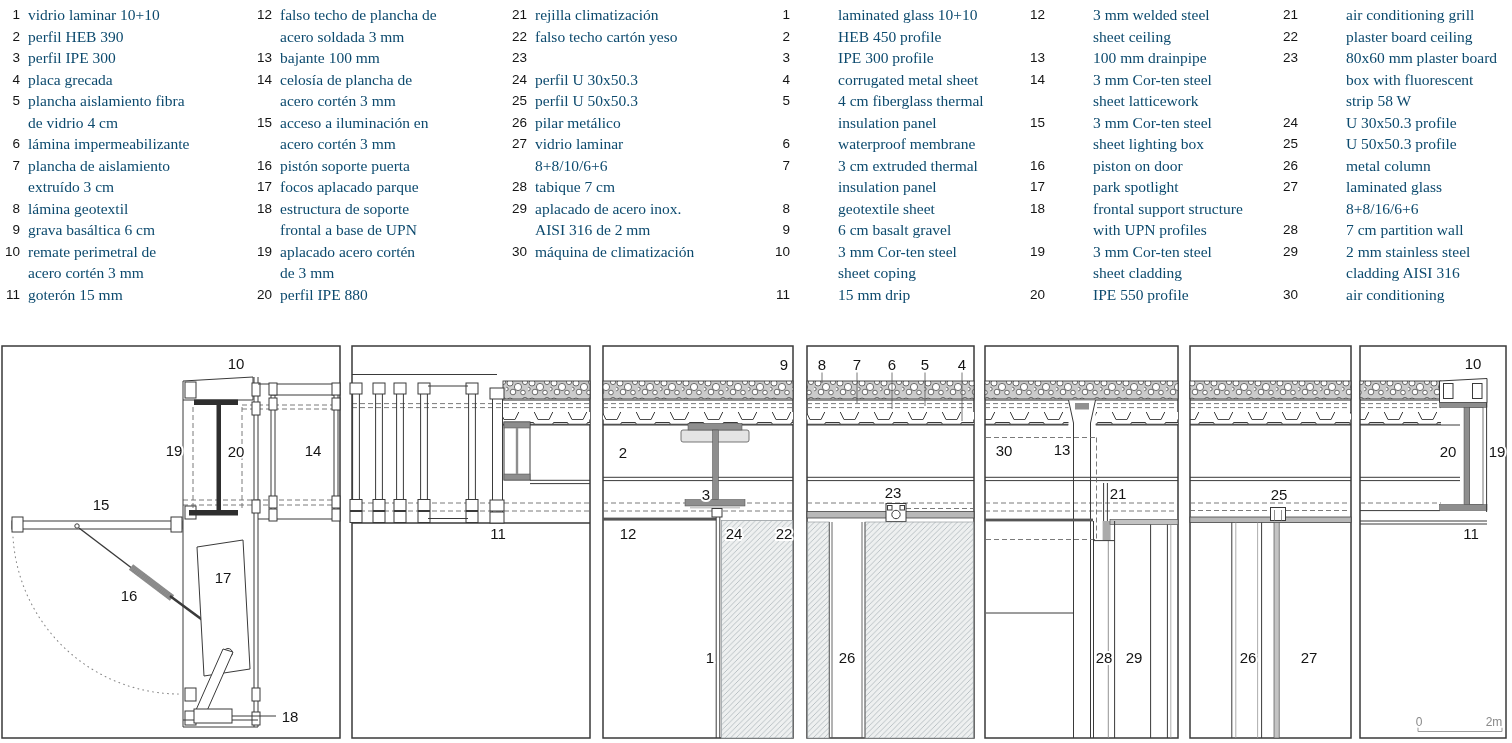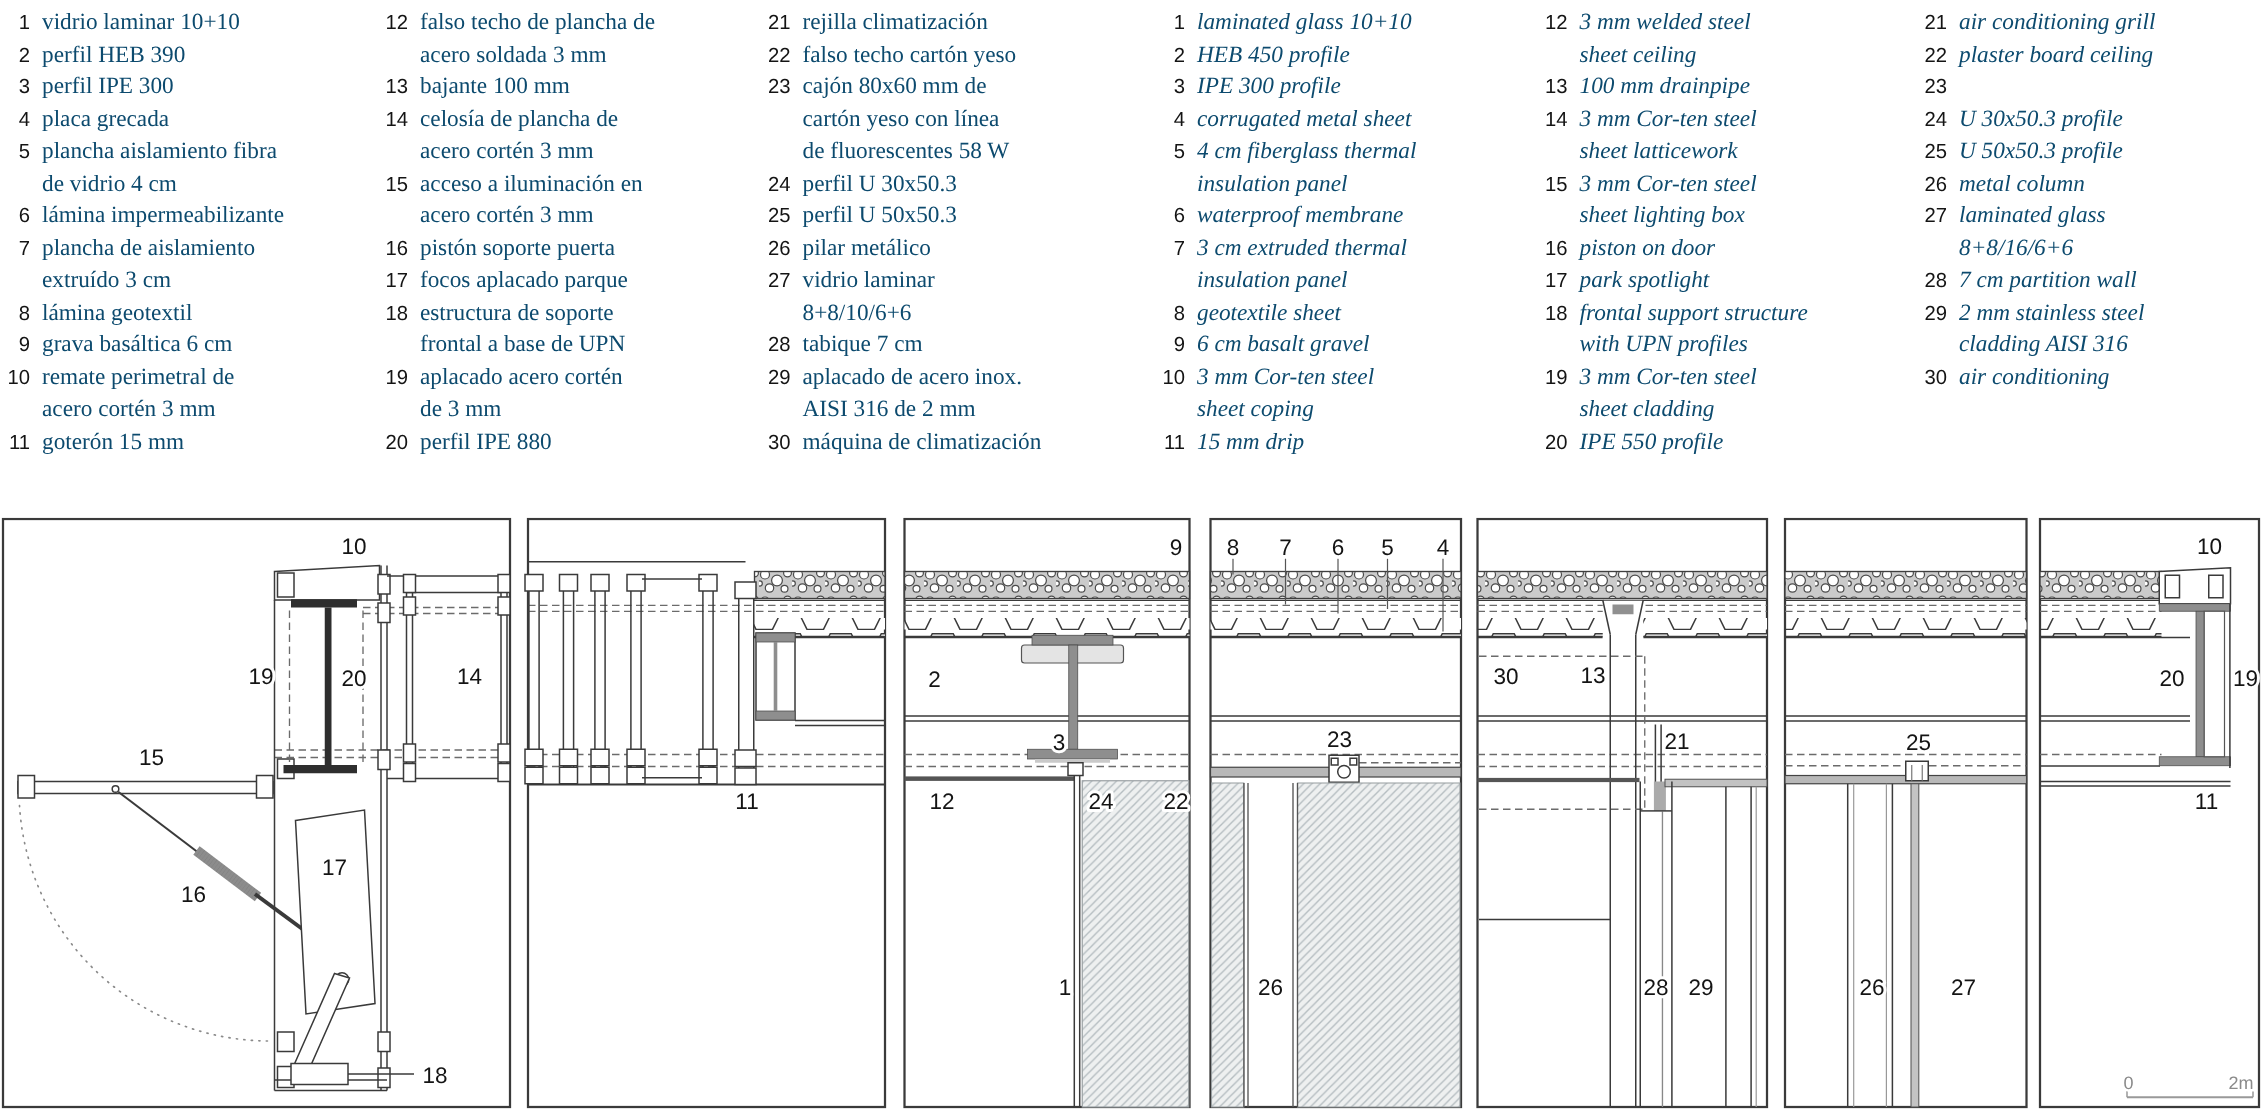--- a/index.html
+++ b/index.html
@@ -5,21 +5,21 @@
   html,body{margin:0;padding:0;background:#fff;}
   body{width:1512px;height:743px;position:relative;overflow:hidden;
        font-family:"Liberation Sans",sans-serif;color:#1b1b1b;}
   #legend{position:absolute;top:4px;left:0;width:1512px;height:330px;}
   .lg-col{position:absolute;top:0;}
   .lg-item{display:flex;align-items:flex-start;}
   .lg-num{width:20px;text-align:right;margin-right:8px;
           font:13.5px "Liberation Sans",sans-serif;line-height:21.5px;color:#141414;}
   .lg-txt{font:15.5px "Liberation Serif",serif;line-height:21.5px;
           white-space:pre-line;color:#0c4a6e;}
-  .italic .lg-txt{font-style:italic;}
+  .italic .lg-txt{margin-left:40px;}
   #drawing{position:absolute;top:345px;left:0;}
   .ln{stroke:#3a3a3a;stroke-width:1;fill:none;}
   .lnf{stroke:#3a3a3a;stroke-width:1;fill:#fff;}
   .dash{stroke:#6b6b6b;stroke-width:0.9;fill:none;stroke-dasharray:5 3;}
   .dot{stroke:#8a8a8a;stroke-width:1.1;fill:none;stroke-dasharray:0.8 4.2;stroke-linecap:round;}
   .steel{fill:#8e8e8e;stroke:#4a4a4a;stroke-width:0.5;}
   .steeldark{fill:#2e2e2e;stroke:none;}
   .pborder{fill:none;stroke:#3a3a3a;stroke-width:1.5;}
   text.callout{font:15px "Liberation Sans",sans-serif;fill:#141414;text-anchor:middle;
                paint-order:stroke;stroke:#fff;stroke-width:4px;stroke-linejoin:round;}
@@ -126,23 +126,20 @@
       <div class="lg-item">
         <span class="lg-num">21</span>
         <span class="lg-txt">rejilla climatización</span>
       </div>
       <div class="lg-item">
         <span class="lg-num">22</span>
         <span class="lg-txt">falso techo cartón yeso</span>
       </div>
       <div class="lg-item">
         <span class="lg-num">23</span>
-        <span class="lg-txt">cajón 80x60 mm de
-cartón yeso con línea
-de fluorescentes 58 W</span>
       </div>
       <div class="lg-item">
         <span class="lg-num">24</span>
         <span class="lg-txt">perfil U 30x50.3</span>
       </div>
       <div class="lg-item">
         <span class="lg-num">25</span>
         <span class="lg-txt">perfil U 50x50.3</span>
       </div>
       <div class="lg-item">
@@ -264,20 +261,23 @@
       <div class="lg-item">
         <span class="lg-num">21</span>
         <span class="lg-txt">air conditioning grill</span>
       </div>
       <div class="lg-item">
         <span class="lg-num">22</span>
         <span class="lg-txt">plaster board ceiling</span>
       </div>
       <div class="lg-item">
         <span class="lg-num">23</span>
+        <span class="lg-txt">80x60 mm plaster board
+box with fluorescent
+strip 58 W</span>
       </div>
       <div class="lg-item">
         <span class="lg-num">24</span>
         <span class="lg-txt">U 30x50.3 profile</span>
       </div>
       <div class="lg-item">
         <span class="lg-num">25</span>
         <span class="lg-txt">U 50x50.3 profile</span>
       </div>
       <div class="lg-item">

